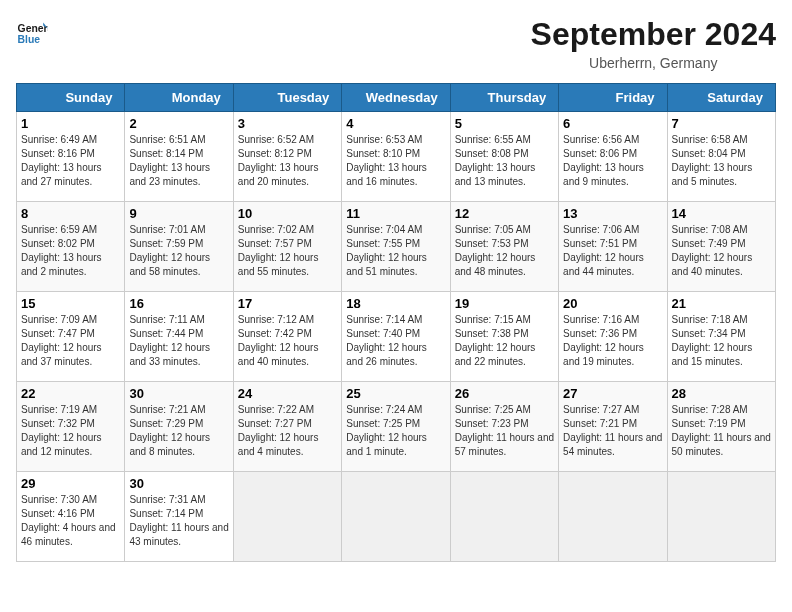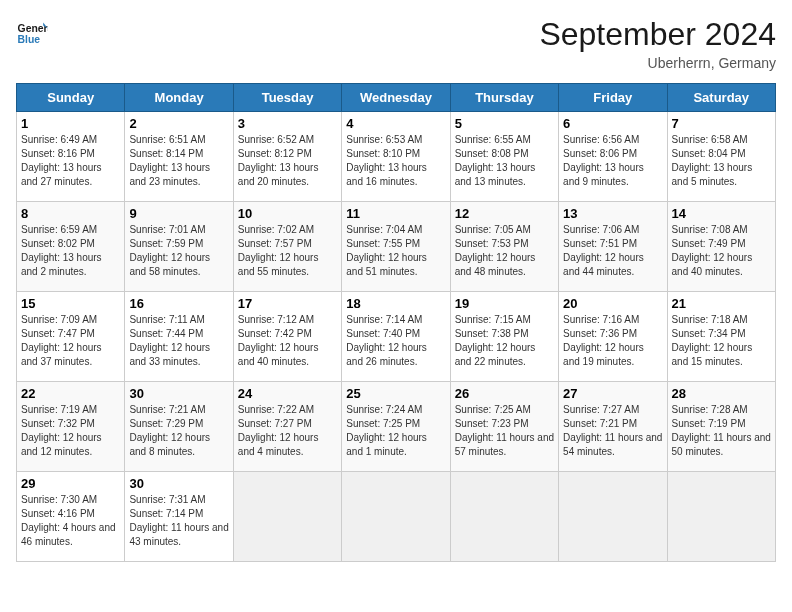--- a/index.html
+++ b/index.html
@@ -23,41 +23,42 @@
     }
     .logo-icon {
       width: 32px;
       height: 32px;
     }
     .title-block {
       text-align: right;
     }
     .month-title {
       font-size: 32px;
-      font-weight: normal;
+      font-weight: bold;
       color: #1a1a1a;
     }
     .location {
       font-size: 14px;
       color: #555;
       margin-top: 2px;
+      text-align: center;
     }
     table {
       width: 100%;
       border-collapse: collapse;
       font-size: 11px;
     }
     thead th {
       background: #2a7ab8;
       color: #fff;
       padding: 6px 12px;
       font-size: 13px;
       font-weight: bold;
       border: 1px solid #1a5a8a;
-      text-align: center;
+      text-align: right;
     }
     tbody td {
       border: 1px solid #ccc;
       vertical-align: top;
       padding: 4px;
       min-height: 80px;
       height: 90px;
       width: calc(100% / 7);
       background: #fff;
     }

